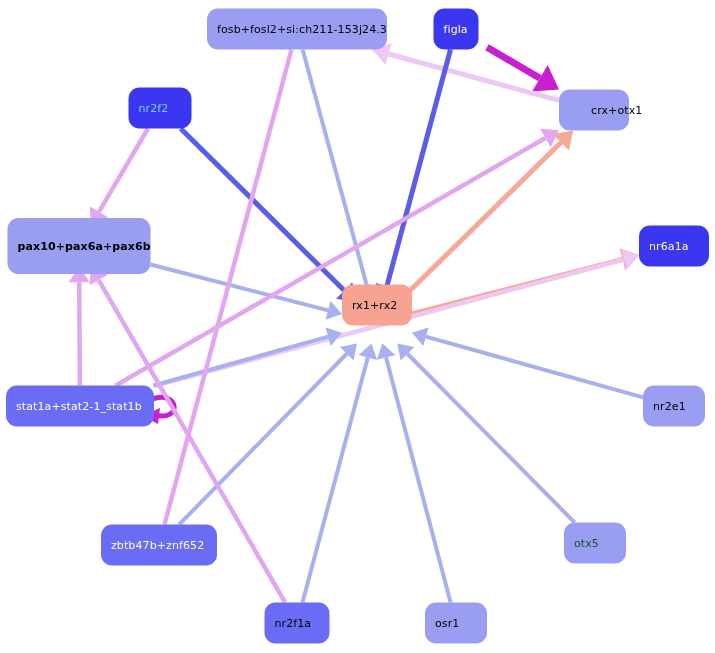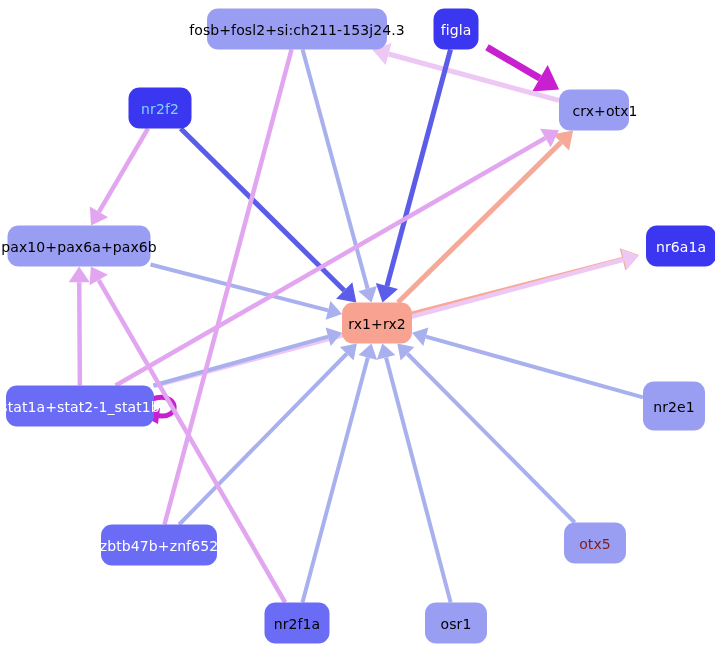--- a/index.html
+++ b/index.html
@@ -22,23 +22,22 @@
     left: 0;
     top: 0;
     width: 715px;
     height: 653px;
   }
   .node {
     position: absolute;
     box-sizing: border-box;
     display: flex;
     align-items: center;
-    justify-content: center;
     border-radius: 11px;
-    font-size: 14px;
+    font-size: 11px;
     line-height: 1;
     white-space: nowrap;
     letter-spacing: 0.1px;
     z-index: 5;
     transform: translate(-50%, -50%);
     padding: 0 10px;
   }
 </style>
 </head>
 <body>
@@ -135,39 +134,39 @@
       </div>
       <div class="node" style="left: 456px; top: 29px; width: 45px; height: 41px; background: rgb(59, 54, 240); color: rgb(255, 255, 255);">
         <span>figla</span>
       </div>
       <div class="node" style="left: 594px; top: 110px; width: 70px; height: 41px; background: rgb(154, 158, 242); color: rgb(0, 0, 0); padding-left: 32px;">
         <span>crx+otx1</span>
       </div>
       <div class="node" style="left: 160px; top: 108px; width: 63px; height: 41px; background: rgb(59, 54, 240); color: #7dd3fc;">
         <span>nr2f2</span>
       </div>
-      <div class="node" style="left: 79px; top: 246px; width: 143px; height: 41px; background: rgb(154, 158, 242); color: rgb(0, 0, 0);">
+      <div class="node" style="left: 79px; top: 246px; width: 143px; height: 56px; background: rgb(154, 158, 242); color: rgb(0, 0, 0); font-weight: bold;">
         <span>pax10+pax6a+pax6b</span>
       </div>
-      <div class="node" style="left: 674px; top: 246px; width: 70px; height: 41px; background: rgb(59, 54, 240); color: rgb(255, 255, 255); margin-left: 7px;">
+      <div class="node" style="left: 674px; top: 246px; width: 70px; height: 41px; background: rgb(59, 54, 240); color: rgb(255, 255, 255);">
         <span>nr6a1a</span>
       </div>
-      <div class="node" style="left: 377px; top: 323px; width: 70px; height: 41px; background: rgb(248, 163, 145); color: rgb(0, 0, 0);">
+      <div class="node" style="left: 377px; top: 305px; width: 70px; height: 41px; background: rgb(248, 163, 145); color: rgb(0, 0, 0);">
         <span>rx1+rx2</span>
       </div>
       <div class="node" style="left: 80px; top: 406px; width: 148px; height: 41px; background: rgb(106, 108, 245); color: rgb(255, 255, 255);">
         <span>stat1a+stat2-1_stat1b</span>
       </div>
-      <div class="node" style="left: 674px; top: 406px; width: 62px; height: 49px; background: rgb(154, 158, 242); color: rgb(0, 0, 0);">
+      <div class="node" style="left: 674px; top: 406px; width: 62px; height: 41px; background: rgb(154, 158, 242); color: rgb(0, 0, 0);">
         <span>nr2e1</span>
       </div>
       <div class="node" style="left: 159px; top: 545px; width: 116px; height: 41px; background: rgb(106, 108, 245); color: rgb(255, 255, 255);">
         <span>zbtb47b+znf652</span>
       </div>
-      <div class="node" style="left: 595px; top: 543px; width: 62px; height: 41px; background: rgb(154, 158, 242); color: #7f1d1d;">
+      <div class="node" style="left: 595px; top: 543px; width: 62px; height: 41px; background: rgb(154, 158, 242); color: #14532d;">
         <span>otx5</span>
       </div>
       <div class="node" style="left: 297px; top: 623px; width: 65px; height: 41px; background: rgb(106, 108, 245); color: #000000;">
         <span>nr2f1a</span>
       </div>
       <div class="node" style="left: 456px; top: 623px; width: 62px; height: 41px; background: rgb(154, 158, 242); color: rgb(0, 0, 0);">
         <span>osr1</span>
       </div>
     </div>
 </div>

